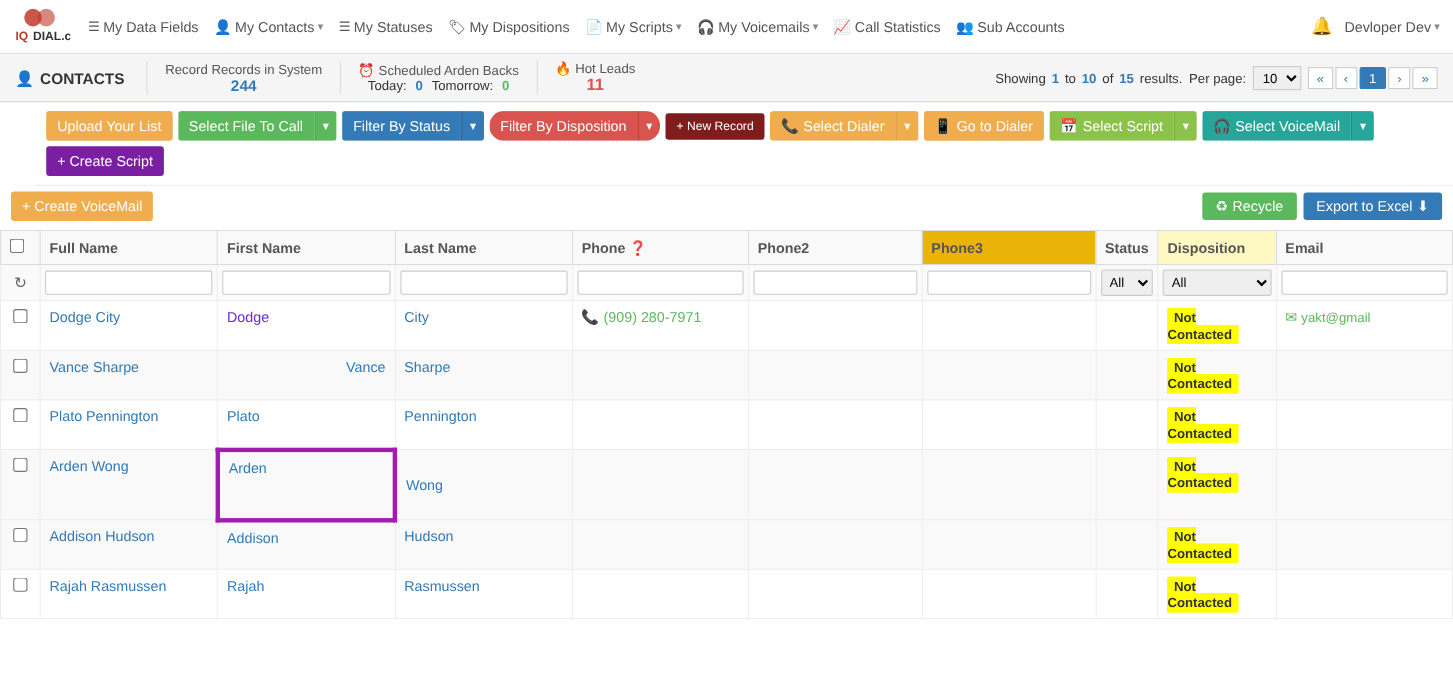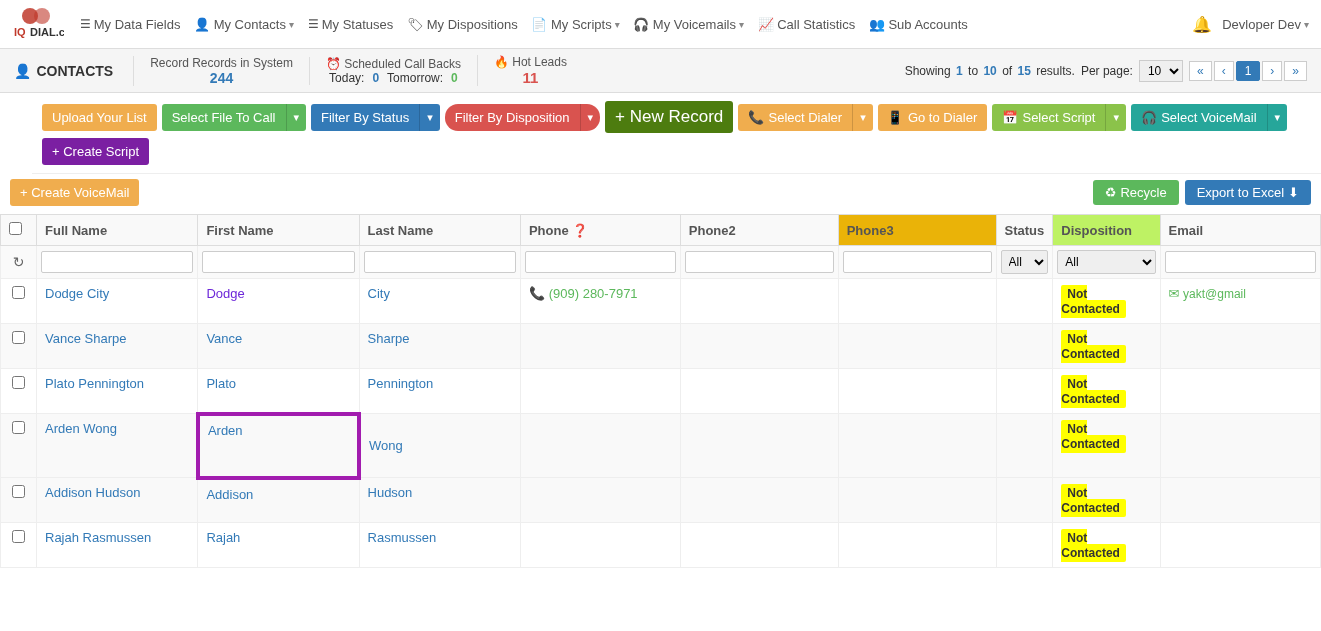--- a/index.html
+++ b/index.html
@@ -88,21 +88,21 @@
   </div>
 
   <div style="display:flex;flex-direction:column;align-items:center;border-left:1px solid #ddd;padding:0 16px;">
     <span style="font-size:12px;color:#555;">Record Records in System</span>
     <span style="font-weight:bold;color:#337ab7;font-size:14px;">244</span>
   </div>
 
   <div style="display:flex;flex-direction:column;align-items:center;border-left:1px solid #ddd;padding:0 16px;">
     <span style="font-size:12px;color:#555;">
       <span style="font-size:12px;">⏰</span>
-      <span>Scheduled Call Backs</span>
+      <span>Scheduled Arden Backs</span>
     </span>
     <span style="font-size:12px;display:flex;gap:8px;">
       <span>Today:</span>
       <strong style="color:#337ab7;">0</strong>
       <span>Tomorrow:</span>
       <strong style="color:#5cb85c;">0</strong>
     </span>
   </div>
 
   <div style="display:flex;flex-direction:column;align-items:center;border-left:1px solid #ddd;padding:0 16px;">
@@ -151,21 +151,21 @@
   <div style="display:inline-flex;border-radius:3px;overflow:hidden;">
     <button style="background:#337ab7;color:#fff;border:none;padding:6px 10px;cursor:pointer;font-size:13px;">Filter By Status</button>
     <button style="background:#337ab7;color:#fff;border:none;border-left:1px solid rgba(0,0,0,0.15);padding:6px 7px;cursor:pointer;font-size:11px;">▾</button>
   </div>
 
   <div style="display:inline-flex;border-radius:13px;overflow:hidden;">
     <button style="background:#d9534f;color:#fff;border:none;padding:6px 10px;cursor:pointer;font-size:13px;">Filter By Disposition</button>
     <button style="background:#d9534f;color:#fff;border:none;border-left:1px solid rgba(0,0,0,0.15);padding:6px 7px;cursor:pointer;font-size:11px;">▾</button>
   </div>
 
-  <button style="background:#4d7c0f;color:#fff;border:none;border-radius:3px;padding:6px 10px;cursor:pointer;font-size:17px;">+ New Record</button>
+  <button style="background:#7f1d1d;color:#fff;border:none;border-radius:3px;padding:6px 10px;cursor:pointer;font-size:11px;">+ New Record</button>
 
   <div style="display:inline-flex;border-radius:3px;overflow:hidden;">
     <button style="background:#f0ad4e;color:#fff;border:none;padding:6px 10px;cursor:pointer;font-size:13px;display:flex;align-items:center;gap:4px;">
         <span>📞</span>
         <span>Select Dialer</span>
       </button>
     <button style="background:#f0ad4e;color:#fff;border:none;border-left:1px solid rgba(0,0,0,0.15);padding:6px 7px;cursor:pointer;font-size:11px;">▾</button>
   </div>
 
   <button style="background:#f0ad4e;color:#fff;border:none;border-radius:3px;padding:6px 10px;cursor:pointer;font-size:13px;display:flex;align-items:center;gap:4px;">
@@ -216,21 +216,21 @@
         <th style="background:#f9f9f9;border:1px solid #ddd;padding:7px 8px;width:36px;">
           <input type="checkbox" style="">
         </th>
         <th style="background:#f9f9f9;border:1px solid #ddd;padding:7px 8px;font-weight:bold;color:#555;">Full Name</th>
         <th style="background:#f9f9f9;border:1px solid #ddd;padding:7px 8px;font-weight:bold;color:#555;">First Name</th>
         <th style="background:#f9f9f9;border:1px solid #ddd;padding:7px 8px;font-weight:bold;color:#555;">Last Name</th>
         <th style="background:#f9f9f9;border:1px solid #ddd;padding:7px 8px;font-weight:bold;color:#555;">Phone <span style="color:#d9534f;cursor:pointer;">❓</span></th>
         <th style="background:#f9f9f9;border:1px solid #ddd;padding:7px 8px;font-weight:bold;color:#555;">Phone2</th>
         <th style="background:#eab308;border:1px solid #ddd;padding:7px 8px;font-weight:bold;color:#555;">Phone3</th>
         <th style="background:#f9f9f9;border:1px solid #ddd;padding:7px 8px;font-weight:bold;color:#555;">Status</th>
-        <th style="background:#bef264;border:1px solid #ddd;padding:7px 8px;font-weight:bold;color:#555;">Disposition</th>
+        <th style="background:#fef9c3;border:1px solid #ddd;padding:7px 8px;font-weight:bold;color:#555;">Disposition</th>
         <th style="background:#f9f9f9;border:1px solid #ddd;padding:7px 8px;font-weight:bold;color:#555;">Email</th>
       </tr>
       <tr style="background:#fafafa;">
         <td style="border:1px solid #eee;padding:4px 6px;text-align:center;">
           <span style="cursor:pointer;color:#666;font-size:14px;">↻</span>
         </td>
         <td style="border:1px solid #eee;padding:4px;"><input type="text" style="width: 100%; padding: 3px 5px; border: 1px solid rgb(204, 204, 204); border-radius: 2px; font-size: 12px;"></td>
         <td style="border:1px solid #eee;padding:4px;"><input type="text" style="width: 100%; padding: 3px 5px; border: 1px solid rgb(204, 204, 204); border-radius: 2px; font-size: 12px;"></td>
         <td style="border:1px solid #eee;padding:4px;"><input type="text" style="width: 100%; padding: 3px 5px; border: 1px solid rgb(204, 204, 204); border-radius: 2px; font-size: 12px;"></td>
         <td style="border:1px solid #eee;padding:4px;"><input type="text" style="width: 100%; padding: 3px 5px; border: 1px solid rgb(204, 204, 204); border-radius: 2px; font-size: 12px;"></td>
@@ -276,21 +276,21 @@
       <span style="color:#5cb85c;">✉</span> <span style="color:#5cb85c;font-size:12px;">yakt@gmail</span>
     </td>
   </tr>
         <tr style="background: rgb(249, 249, 249);">
     <td style="border:1px solid #eee;padding:7px 8px;text-align:center;">
       <input type="checkbox" style="">
     </td>
     <td style="border:1px solid #eee;padding:7px 8px;">
       <a style="color:#337ab7;text-decoration:none;cursor:pointer;">Vance Sharpe</a>
     </td>
-    <td style="border:1px solid #eee;padding:7px 8px;">
+    <td style="border:1px solid #eee;padding:7px 8px;text-align:right;">
       <a style="color:#337ab7;text-decoration:none;cursor:pointer;">Vance</a>
     </td>
     <td style="border:1px solid #eee;padding:7px 8px;">
       <a style="color:#337ab7;text-decoration:none;cursor:pointer;">Sharpe</a>
     </td>
     <td style="border:1px solid #eee;padding:7px 8px;">
       
     </td>
     <td style="border:1px solid #eee;padding:7px 8px;"></td>
     <td style="border:1px solid #eee;padding:7px 8px;"></td>

